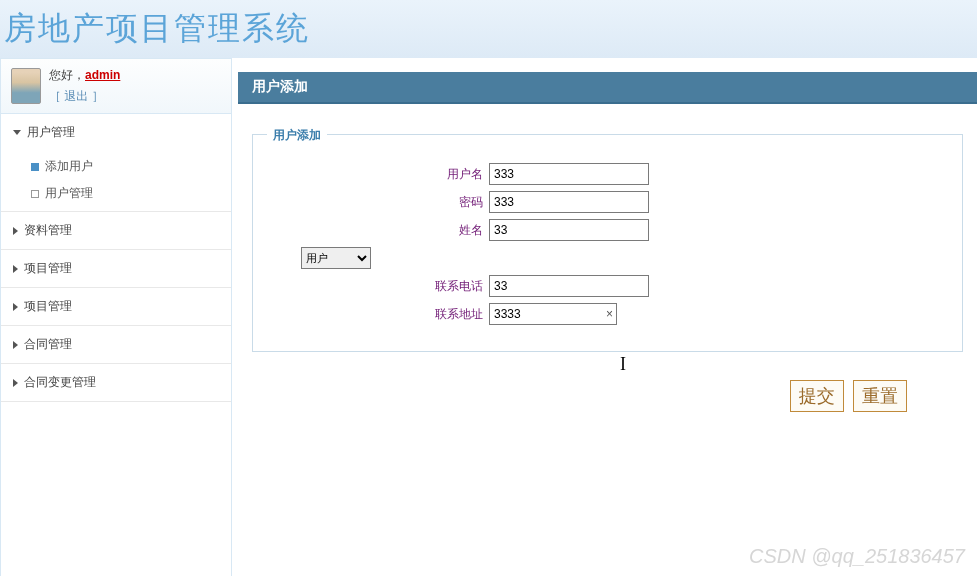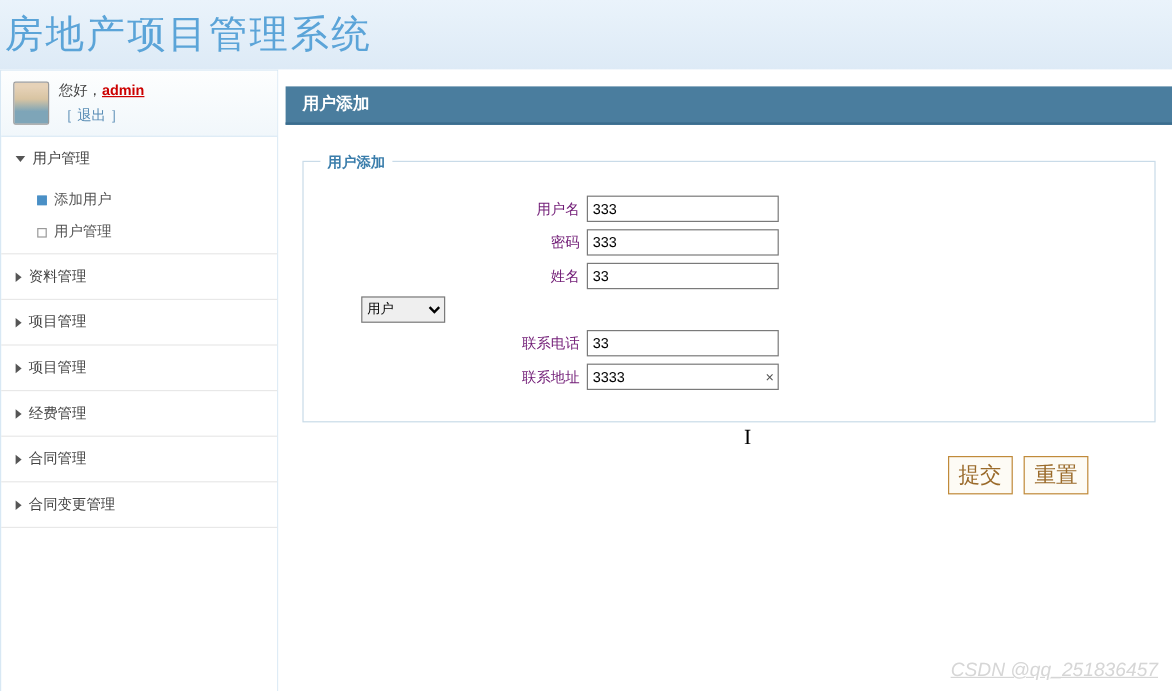--- a/index.html
+++ b/index.html
@@ -32,29 +32,29 @@
     .main { flex: 1; padding: 14px 0 0 6px; background: #fff; }
     .panel-title { background: #4a7d9e; color: #fff; padding: 6px 14px; font-size: 14px; font-weight: bold; border-bottom: 2px solid #3a6d8e; }
     .panel-body { padding: 30px 14px 14px 14px; }
     
     .fieldset { border: 1px solid #c9dbe8; padding: 28px 20px 20px 20px; position: relative; margin-bottom: 20px; }
     .legend { position: absolute; top: -8px; left: 14px; background: #fff; padding: 0 6px; color: #3a7dab; font-size: 12px; font-weight: bold; }
     
     .form-row { display: flex; align-items: center; margin-bottom: 6px; }
     .form-label { width: 216px; text-align: right; padding-right: 6px; color: #701a75; }
     .form-input { width: 160px; height: 22px; border: 1px solid #7a7a7a; padding: 2px 4px; font-size: 12px; }
-    .form-input.clearable { width: 160px; position: relative; }
+    .form-input.clearable { width: 128px; position: relative; }
     .input-wrap { position: relative; display: inline-block; }
     .clear-btn { position: absolute; right: 4px; top: 50%; transform: translateY(-50%); font-size: 12px; color: #555; cursor: pointer; }
     .form-select { width: 70px; height: 22px; border: 1px solid #7a7a7a; font-size: 11px; margin-left: 28px; }
     
     .btn-row { text-align: right; padding: 8px 56px 8px 0; }
     .btn { border: 1px solid #c08a3a; background: #fdfbf5; color: #9a6a2a; padding: 3px 8px; font-size: 18px; cursor: pointer; margin-left: 6px; }
     
-    .watermark { position: absolute; bottom: 8px; right: 12px; color: #d6d6d6; font-size: 16px; font-style: italic; text-decoration: underline; }
+    .watermark { position: absolute; bottom: 8px; right: 12px; color: #d6d6d6; font-size: 20px; font-style: italic; }
     .cursor-text { position: absolute; top: 354px; left: 620px; font-family: serif; font-size: 18px; color: #000; pointer-events: none; }
   </style>
 </head>
 <body>
 
 <div class="header">
   <span class="header-title">房地产项目管理系统</span>
 </div>
 
 <div class="container">
@@ -96,26 +96,20 @@
       <div class="menu-item">
         <div class="menu-header">
           <span class="arrow-right"></span>
           <span>项目管理</span>
         </div>
       </div>
       <div class="menu-item">
         <div class="menu-header">
           <span class="arrow-right"></span>
           <span>项目管理</span>
-        </div>
-      </div>
-      <div class="menu-item">
-        <div class="menu-header">
-          <span class="arrow-right"></span>
-          <span>经费管理</span>
         </div>
       </div>
       <div class="menu-item">
         <div class="menu-header">
           <span class="arrow-right"></span>
           <span>合同管理</span>
         </div>
       </div>
       <div class="menu-item">
         <div class="menu-header">

